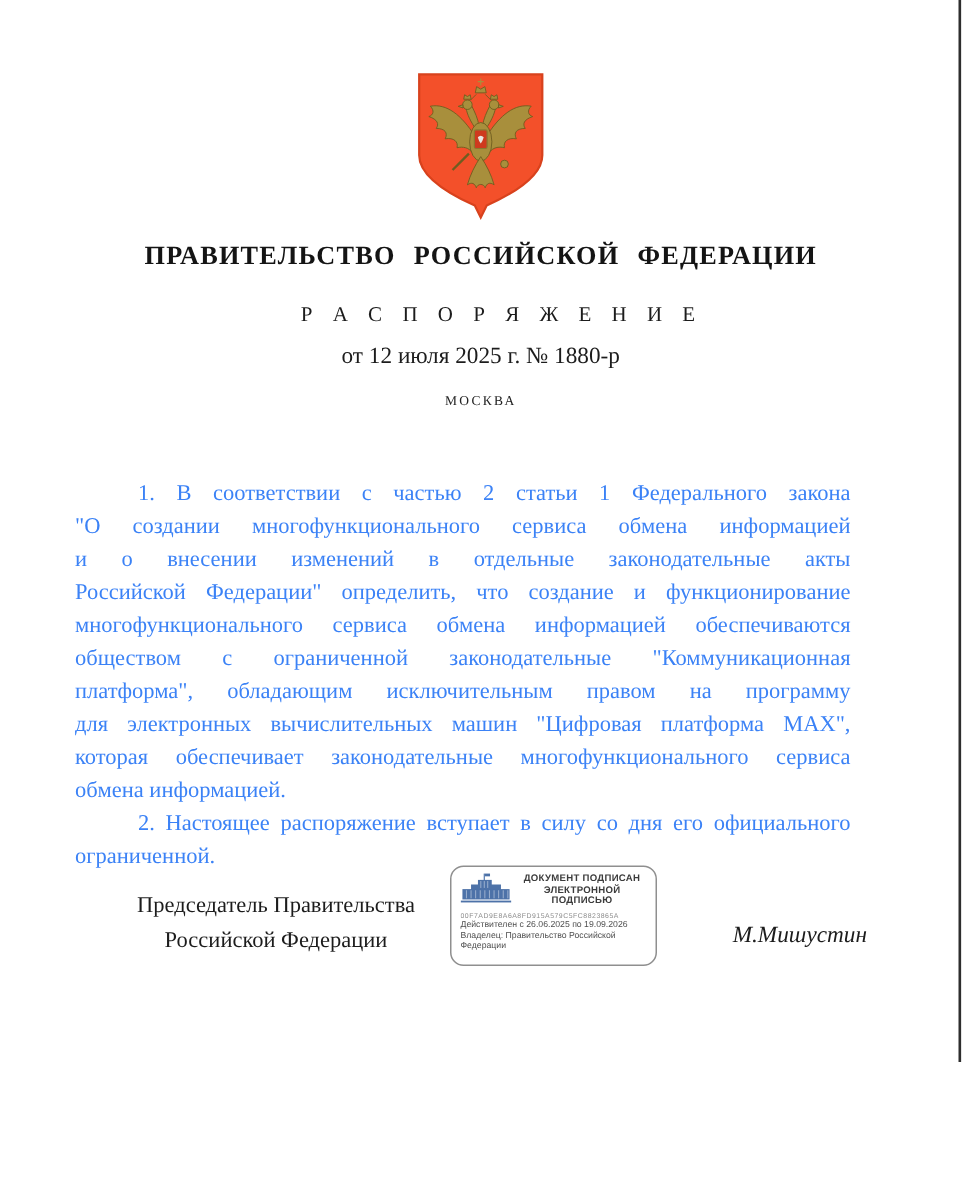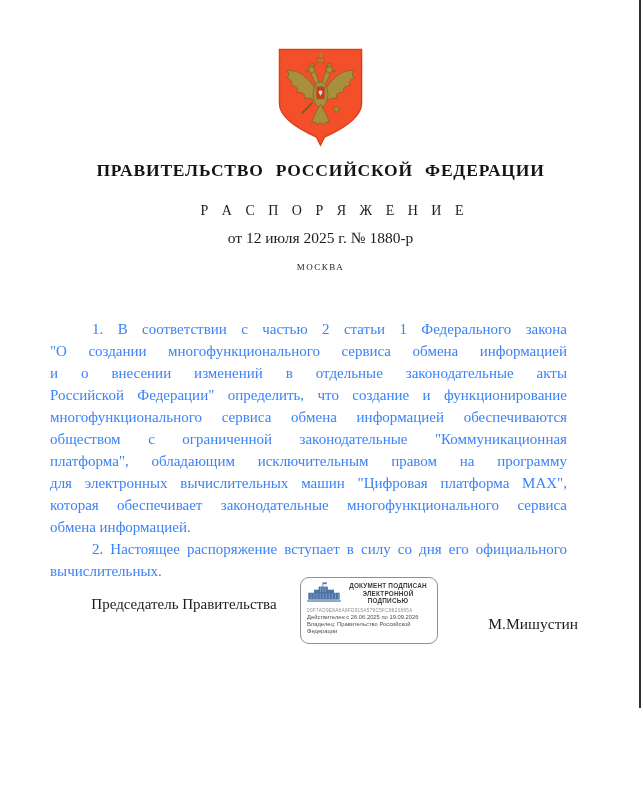--- a/index.html
+++ b/index.html
@@ -44,21 +44,21 @@
     text-align-last:justify;
   }
   .tline.first{text-indent:42px;}
   .tline.last{text-align-last:left;}
   .sig-title{
     position:absolute;left:62px;top:593px;width:244px;
     text-align:center;font-size:15px;line-height:22.5px;color:#1c1c1c;
   }
   .sig-name{
     position:absolute;left:440px;top:615px;width:138px;
-    text-align:right;font-size:15.5px;color:#1c1c1c;
+    text-align:right;font-size:15.5px;color:#1c1c1c;font-style:italic;
   }
   .stamp{
     position:absolute;left:300px;top:577px;width:138px;height:67px;
     border:1px solid #8f8f8f;border-radius:9px;
     box-sizing:border-box;
     font-family:"Liberation Sans", sans-serif;
     padding:4px 6px 3px 6px;
   }
   .stamp-head{
     display:flex;align-items:center;gap:4px;
@@ -125,26 +125,27 @@
         <div class="tline">Российской Федерации" определить, что создание и функционирование</div>
         <div class="tline">многофункционального сервиса обмена информацией обеспечиваются</div>
         <div class="tline">обществом с ограниченной законодательные "Коммуникационная</div>
         <div class="tline">платформа", обладающим исключительным правом на программу</div>
         <div class="tline">для электронных вычислительных машин "Цифровая платформа MAX",</div>
         <div class="tline">которая обеспечивает законодательные многофункционального сервиса</div>
         <div class="tline last">обмена информацией.</div>
       </div>
     <div>
         <div class="tline first">2. Настоящее распоряжение вступает в силу со дня его официального</div>
-        <div class="tline last">вычислительных.</div>
+        <div class="tline last">ограниченной.</div>
       </div>
   </div>
 
   <div class="sig-title">
     <div>Председатель Правительства</div>
+    <div>Российской Федерации</div>
   </div>
 
   <div class="stamp">
     <div class="stamp-head">
       <span class="stamp-icon">
         <svg viewBox="0 0 44 30" width="34" height="23" xmlns="http://www.w3.org/2000/svg">
           <g fill="#4d72a8">
             <rect x="20" y="0.5" width="1" height="6"></rect>
             <rect x="21" y="0.5" width="4.5" height="2.4"></rect>
             <rect x="15" y="6" width="12" height="8"></rect>

